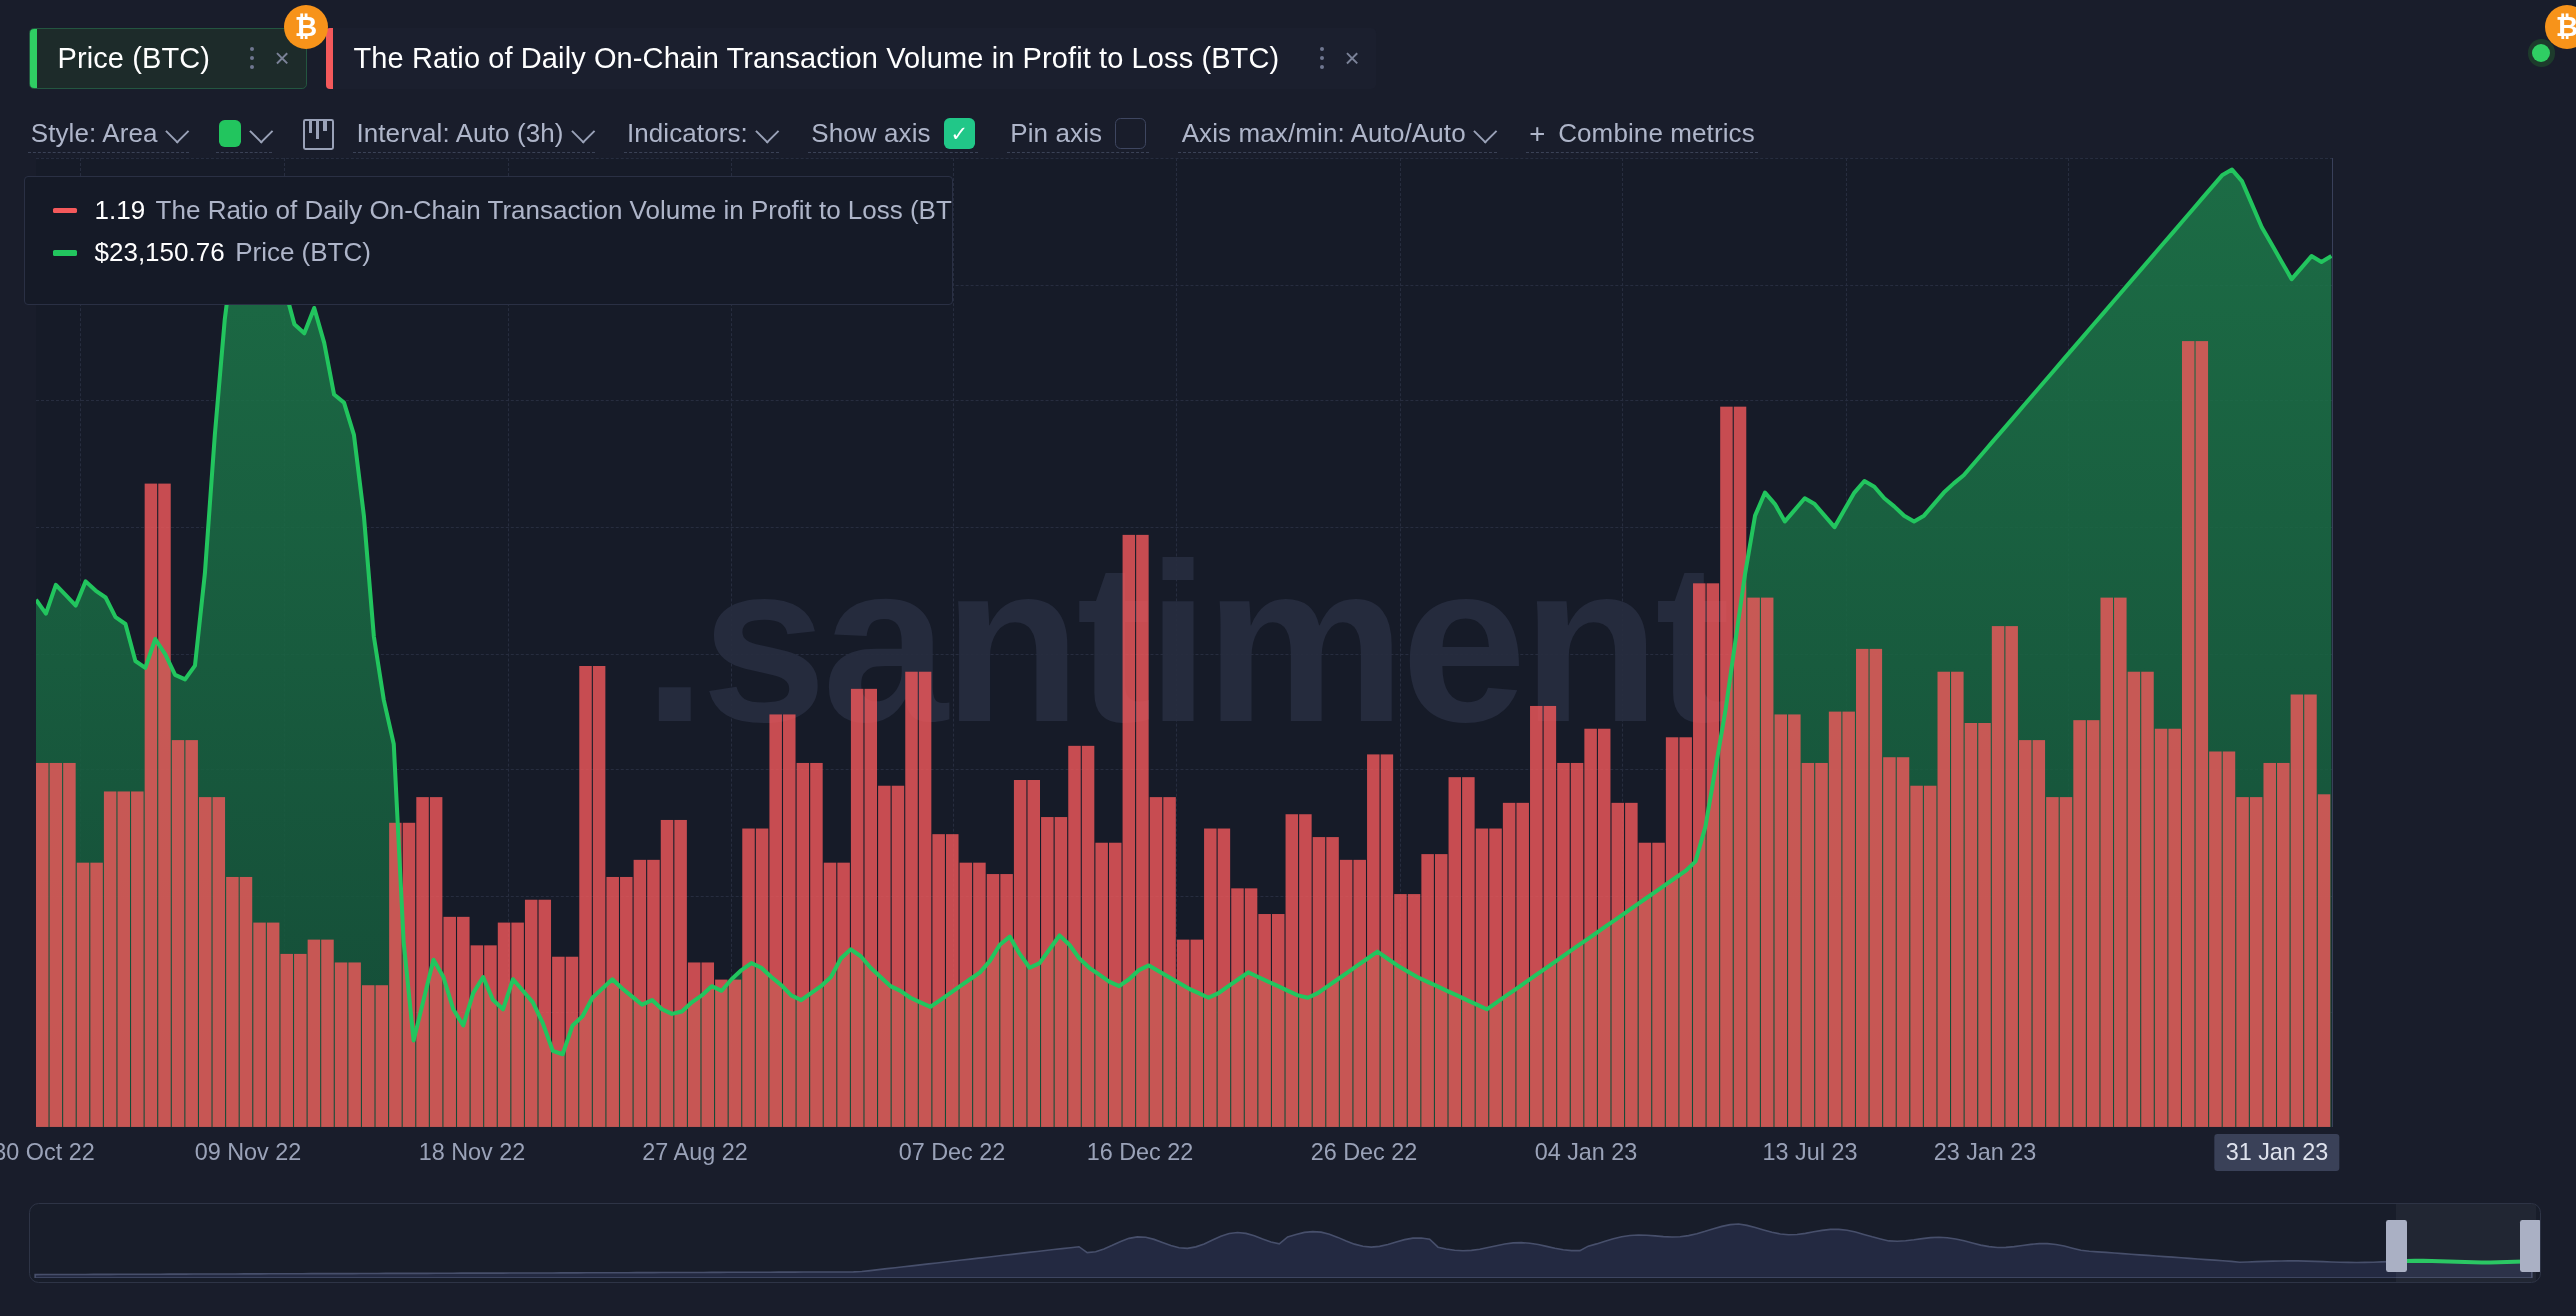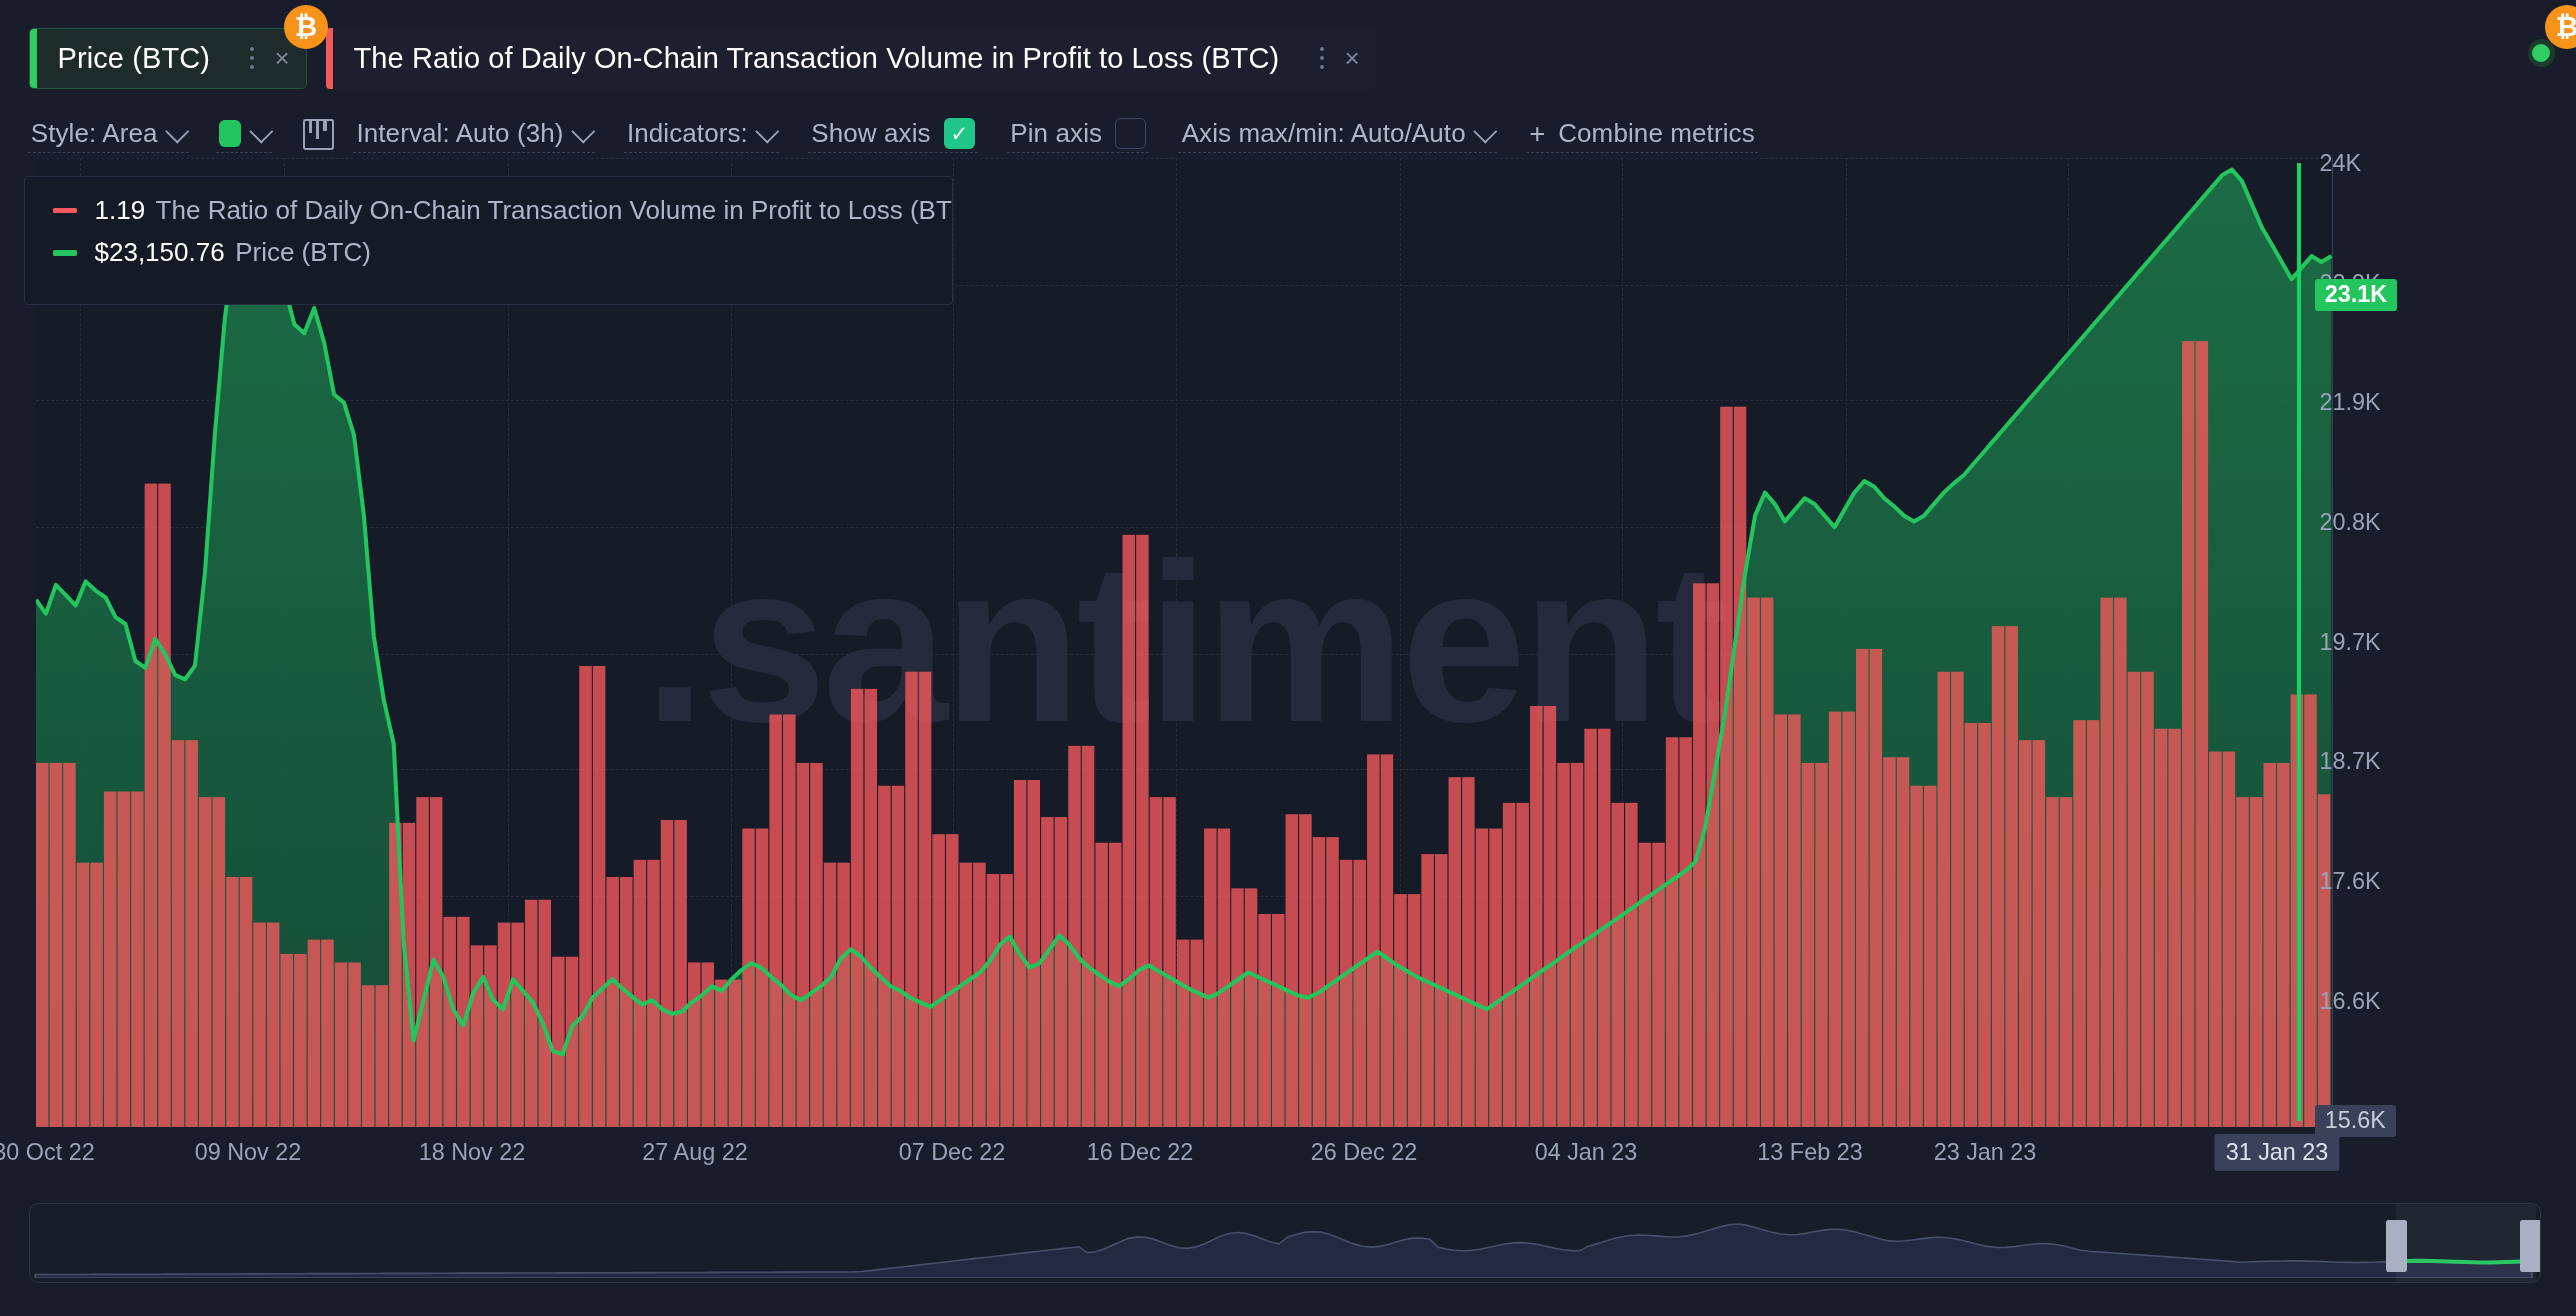--- a/index.html
+++ b/index.html
@@ -444,45 +444,32 @@
           <rect x="2775.71" y="749.2" width="15.48" height="450.8" fill="#f4595b" fill-opacity="0.80"></rect>
           <rect x="2792.53" y="664.4" width="15.48" height="535.6" fill="#f4595b" fill-opacity="0.80"></rect>
           <rect x="2809.36" y="664.4" width="15.48" height="535.6" fill="#f4595b" fill-opacity="0.80"></rect>
           <rect x="2826.18" y="788.0" width="15.48" height="412.0" fill="#f4595b" fill-opacity="0.80"></rect>
         </g>
         <path d="M0.0,547.1 L12.3,564.3 L24.6,528.6 L36.9,541.4 L49.2,554.3 L61.5,524.3 L73.8,535.7 L86.2,544.3 L98.5,568.6 L110.8,577.1 L123.1,622.9 L135.4,631.4 L147.7,595.7 L160.0,614.3 L172.3,640.0 L184.6,645.7 L196.9,628.6 L209.2,514.3 L221.5,342.9 L233.8,200.0 L246.1,102.9 L258.5,135.7 L270.8,117.1 L283.1,150.0 L295.4,121.4 L307.7,160.0 L320.0,205.7 L332.3,217.1 L344.6,185.7 L356.9,228.6 L369.2,292.9 L381.5,302.9 L393.8,342.9 L406.1,442.9 L418.5,592.9 L430.8,671.4 L443.1,725.7 L455.4,971.4 L467.7,1092.9 L480.0,1042.9 L492.3,992.9 L504.6,1014.3 L516.9,1054.3 L529.2,1074.3 L541.5,1034.3 L553.8,1014.3 L566.1,1042.9 L578.4,1054.3 L590.8,1017.1 L603.1,1031.4 L615.4,1045.7 L627.7,1071.4 L640.0,1105.7 L652.3,1110.0 L664.6,1074.3 L676.9,1062.9 L689.2,1040.0 L701.5,1028.6 L713.8,1017.1 L726.1,1028.6 L738.4,1038.6 L750.7,1048.6 L763.1,1042.9 L775.4,1054.3 L787.7,1060.0 L800.0,1057.1 L812.3,1045.7 L824.6,1037.1 L836.9,1025.7 L849.2,1031.4 L861.5,1017.1 L873.8,1005.7 L886.1,997.1 L898.4,1002.9 L910.7,1014.3 L923.1,1024.3 L935.4,1037.1 L947.7,1042.9 L960.0,1034.3 L972.3,1025.7 L984.6,1014.3 L996.9,991.4 L1009.2,980.0 L1021.5,988.6 L1033.8,1002.9 L1046.1,1014.3 L1058.4,1025.7 L1070.7,1031.4 L1083.0,1040.0 L1095.4,1045.7 L1107.7,1051.4 L1120.0,1042.9 L1132.3,1034.3 L1144.6,1025.7 L1156.9,1017.1 L1169.2,1008.6 L1181.5,994.3 L1193.8,974.3 L1206.1,964.3 L1218.4,985.7 L1230.7,1002.9 L1243.0,997.1 L1255.4,980.0 L1267.7,962.9 L1280.0,974.3 L1292.3,991.4 L1304.6,1002.9 L1316.9,1011.4 L1329.2,1020.0 L1341.5,1025.7 L1353.8,1017.1 L1366.1,1005.7 L1378.4,1000.0 L1390.7,1007.1 L1403.0,1014.3 L1415.3,1021.4 L1427.7,1028.6 L1440.0,1034.3 L1452.3,1040.0 L1464.6,1034.3 L1476.9,1025.7 L1489.2,1017.1 L1501.5,1008.6 L1513.8,1014.3 L1526.1,1020.0 L1538.4,1025.7 L1550.7,1031.4 L1563.0,1037.1 L1575.3,1040.0 L1587.6,1034.3 L1600.0,1025.7 L1612.3,1017.1 L1624.6,1008.6 L1636.9,1000.0 L1649.2,991.4 L1661.5,982.9 L1673.8,991.4 L1686.1,1000.0 L1698.4,1007.1 L1710.7,1014.3 L1723.0,1020.0 L1735.3,1025.7 L1747.6,1031.4 L1760.0,1037.1 L1772.3,1042.9 L1784.6,1048.6 L1796.9,1054.3 L1809.2,1045.7 L1821.5,1037.1 L1833.8,1028.6 L1846.1,1020.0 L1858.4,1011.4 L1870.7,1002.9 L1883.0,994.3 L1895.3,985.7 L1907.6,977.1 L1919.9,968.6 L1932.3,960.0 L1944.6,951.4 L1956.9,942.9 L1969.2,934.3 L1981.5,925.7 L1993.8,917.1 L2006.1,908.6 L2018.4,900.0 L2030.7,891.4 L2043.0,882.9 L2055.3,871.4 L2067.6,828.6 L2079.9,757.1 L2092.3,685.7 L2104.6,600.0 L2116.9,514.3 L2129.2,442.9 L2141.5,414.3 L2153.8,428.6 L2166.1,450.0 L2178.4,435.7 L2190.7,421.4 L2203.0,428.6 L2215.3,442.9 L2227.6,457.1 L2239.9,435.7 L2252.2,414.3 L2264.6,400.0 L2276.9,407.1 L2289.2,421.4 L2301.5,431.4 L2313.8,442.9 L2326.1,450.0 L2338.4,442.9 L2350.7,428.6 L2363.0,414.3 L2375.3,402.9 L2387.6,392.9 L2399.9,378.6 L2412.2,364.3 L2424.5,350.0 L2436.9,335.7 L2449.2,321.4 L2461.5,307.1 L2473.8,292.9 L2486.1,278.6 L2498.4,264.3 L2510.7,250.0 L2523.0,235.7 L2535.3,221.4 L2547.6,207.1 L2559.9,192.9 L2572.2,178.6 L2584.5,164.3 L2596.9,150.0 L2609.2,135.7 L2621.5,121.4 L2633.8,107.1 L2646.1,92.9 L2658.4,78.6 L2670.7,64.3 L2683.0,50.0 L2695.3,35.7 L2707.6,21.4 L2719.9,14.3 L2732.2,28.6 L2744.5,57.1 L2756.8,85.7 L2769.2,107.1 L2781.5,128.6 L2793.8,150.0 L2806.1,135.7 L2818.4,121.4 L2830.7,128.6 L2843.0,121.4" fill="none" stroke="#22c55e" stroke-width="5" stroke-linejoin="round"></path>
       </svg>
     <div id="crosshair-v" style="left:2296px"></div>
   </div>
 
-  <div id="axis-price">
-    <div class="axis-line" style="background:#0fd862"></div>
-  <div class="axis-label" style="top: 4.8px;">24K</div>
-      <div class="axis-label" style="top: 125px;">22.9K</div>
-      <div class="axis-label" style="top: 244px;">21.9K</div>
-      <div class="axis-label" style="top: 364px;">20.8K</div>
-      <div class="axis-label" style="top: 484px;">19.7K</div>
-      <div class="axis-label" style="top: 603px;">18.7K</div>
-      <div class="axis-label" style="top: 723px;">17.6K</div>
-      <div class="axis-label" style="top: 843px;">16.6K</div>
-      <div class="axis-pill muted" style="top: 963px;">15.6K</div>
-      <div class="axis-pill" style="top: 137px; background: rgb(34, 197, 94);">23.1K</div>
-    </div>
 </div>
 
 <div id="x-axis">
     <div class="x-label" style="left: 44px;">30 Oct 22</div>
     <div class="x-label" style="left: 248px;">09 Nov 22</div>
     <div class="x-label" style="left: 472px;">18 Nov 22</div>
     <div class="x-label" style="left: 695px;">27 Aug 22</div>
     <div class="x-label" style="left: 952px;">07 Dec 22</div>
     <div class="x-label" style="left: 1140px;">16 Dec 22</div>
     <div class="x-label" style="left: 1364px;">26 Dec 22</div>
     <div class="x-label" style="left: 1586px;">04 Jan 23</div>
-    <div class="x-label" style="left: 1810px;">13 Feb 23</div>
+    <div class="x-label" style="left: 1810px;">13 Jul 23</div>
     <div class="x-label" style="left: 1985px;">23 Jan 23</div>
     <div class="x-label" style="left: 2310px;">n 23</div>
     <div class="x-pill" style="left: 2277px;">31 Jan 23</div>
   </div>
 
 <div id="navigator">
   <svg id="nav-svg" width="2507" height="74" viewBox="0 0 3104 92">
       <path d="M0,92 L0.0,87.8 L10.4,87.7 L20.8,87.7 L31.1,87.7 L41.5,87.6 L51.9,87.6 L62.3,87.6 L72.7,87.5 L83.1,87.5 L93.4,87.5 L103.8,87.4 L114.2,87.4 L124.6,87.4 L135.0,87.3 L145.3,87.3 L155.7,87.3 L166.1,87.2 L176.5,87.2 L186.9,87.2 L197.2,87.1 L207.6,87.1 L218.0,87.1 L228.4,87.0 L238.8,87.0 L249.2,87.0 L259.5,86.9 L269.9,86.9 L280.3,86.9 L290.7,86.8 L301.1,86.8 L311.4,86.7 L321.8,86.7 L332.2,86.7 L342.6,86.6 L353.0,86.6 L363.3,86.6 L373.7,86.5 L384.1,86.5 L394.5,86.5 L404.9,86.4 L415.3,86.4 L425.6,86.4 L436.0,86.3 L446.4,86.3 L456.8,86.3 L467.2,86.2 L477.5,86.2 L487.9,86.2 L498.3,86.1 L508.7,86.1 L519.1,86.1 L529.4,86.0 L539.8,86.0 L550.2,86.0 L560.6,85.9 L571.0,85.9 L581.4,85.9 L591.7,85.8 L602.1,85.8 L612.5,85.8 L622.9,85.7 L633.3,85.7 L643.6,85.7 L654.0,85.6 L664.4,85.6 L674.8,85.6 L685.2,85.5 L695.5,85.5 L705.9,85.5 L716.3,85.4 L726.7,85.4 L737.1,85.4 L747.5,85.3 L757.8,85.3 L768.2,85.3 L778.6,85.2 L789.0,85.2 L799.4,85.2 L809.7,85.1 L820.1,85.1 L830.5,85.1 L840.9,85.0 L851.3,85.0 L861.6,84.9 L872.0,84.9 L882.4,84.9 L892.8,84.8 L903.2,84.8 L913.6,84.8 L923.9,84.7 L934.3,84.7 L944.7,84.7 L955.1,84.6 L965.5,84.6 L975.8,84.6 L986.2,84.5 L996.6,84.5 L1007.0,84.5 L1017.4,84.4 L1027.7,84.0 L1038.1,82.8 L1048.5,81.6 L1058.9,80.4 L1069.3,79.2 L1079.7,78.0 L1090.0,76.9 L1100.4,75.7 L1110.8,74.5 L1121.2,73.3 L1131.6,72.1 L1141.9,70.9 L1152.3,69.7 L1162.7,68.5 L1173.1,67.3 L1183.5,66.2 L1193.8,65.0 L1204.2,63.8 L1214.6,62.6 L1225.0,61.4 L1235.4,60.2 L1245.8,59.0 L1256.1,57.8 L1266.5,56.6 L1276.9,55.5 L1287.3,54.3 L1297.7,53.1 L1308.0,60.4 L1318.4,59.3 L1328.8,56.0 L1339.2,51.4 L1349.6,46.5 L1359.9,42.7 L1370.3,40.9 L1380.7,41.4 L1391.1,44.0 L1401.5,47.8 L1411.9,51.7 L1422.2,54.4 L1432.6,55.1 L1443.0,53.3 L1453.4,49.6 L1463.8,44.8 L1474.1,40.1 L1484.5,36.7 L1494.9,35.4 L1505.3,36.5 L1515.7,39.6 L1526.0,43.6 L1536.4,47.2 L1546.8,49.5 L1557.2,41.0 L1567.6,37.8 L1578.0,35.3 L1588.3,34.3 L1598.7,35.0 L1609.1,37.6 L1619.5,41.5 L1629.9,45.9 L1640.2,49.9 L1650.6,52.6 L1661.0,53.6 L1671.4,52.7 L1681.8,50.3 L1692.1,47.2 L1702.5,44.3 L1712.9,42.4 L1723.3,42.2 L1733.7,43.8 L1744.1,53.7 L1754.4,55.9 L1764.8,57.5 L1775.2,58.1 L1785.6,57.7 L1796.0,56.3 L1806.3,54.1 L1816.7,51.8 L1827.1,49.7 L1837.5,48.3 L1847.9,48.0 L1858.2,48.8 L1868.6,50.4 L1879.0,52.7 L1889.4,55.0 L1899.8,56.9 L1910.2,58.0 L1920.5,58.0 L1930.9,52.4 L1941.3,49.6 L1951.7,46.4 L1962.1,43.3 L1972.4,40.7 L1982.8,39.1 L1993.2,38.5 L2003.6,38.8 L2014.0,39.6 L2024.3,40.6 L2034.7,41.1 L2045.1,40.7 L2055.5,39.3 L2065.9,37.0 L2076.3,34.0 L2086.6,30.7 L2097.0,27.8 L2107.4,25.6 L2117.8,24.8 L2128.2,26.6 L2138.5,29.2 L2148.9,32.3 L2159.3,35.2 L2169.7,37.3 L2180.1,38.2 L2190.4,37.9 L2200.8,36.5 L2211.2,34.6 L2221.6,32.8 L2232.0,31.6 L2242.4,31.5 L2252.7,32.6 L2263.1,34.8 L2273.5,37.8 L2283.9,40.8 L2294.3,43.4 L2304.6,45.9 L2315.0,46.3 L2325.4,45.7 L2335.8,44.5 L2346.2,43.0 L2356.5,41.8 L2366.9,41.4 L2377.3,41.9 L2387.7,43.5 L2398.1,45.8 L2408.5,48.5 L2418.8,51.1 L2429.2,53.0 L2439.6,54.0 L2450.0,53.9 L2460.4,53.0 L2470.7,51.6 L2481.1,50.2 L2491.5,49.3 L2501.9,49.3 L2512.3,50.3 L2522.6,52.3 L2533.0,54.9 L2543.4,57.6 L2553.8,58.7 L2564.2,59.5 L2574.6,60.2 L2584.9,61.0 L2595.3,61.7 L2605.7,62.4 L2616.1,63.2 L2626.5,63.9 L2636.8,64.6 L2647.2,65.4 L2657.6,66.1 L2668.0,66.8 L2678.4,67.6 L2688.7,68.3 L2699.1,69.1 L2709.5,69.8 L2719.9,70.5 L2730.3,71.3 L2740.7,72.5 L2751.0,72.1 L2761.4,71.7 L2771.8,71.3 L2782.2,71.0 L2792.6,70.8 L2802.9,70.7 L2813.3,70.7 L2823.7,71.0 L2834.1,71.3 L2844.5,71.7 L2854.8,72.1 L2865.2,72.4 L2875.6,72.6 L2886.0,72.7 L2896.4,72.6 L2906.8,72.4 L2917.1,72.0 L2927.5,71.6 L2937.9,71.2 L2948.3,70.9 L2958.7,70.7 L2969.0,70.7 L2979.4,70.8 L2989.8,71.1 L3000.2,71.4 L3010.6,71.8 L3020.9,72.2 L3031.3,72.5 L3041.7,72.7 L3052.1,72.7 L3062.5,72.5 L3072.9,72.2 L3083.2,71.9 L3093.6,71.5 L3104.0,71.1 L3104,92 Z" fill="#232941" stroke="#474f6b" stroke-width="2"></path>
       <path d="M2937.9,71.2 L2948.3,70.9 L2958.7,70.7 L2969.0,70.7 L2979.4,70.8 L2989.8,71.1 L3000.2,71.4 L3010.6,71.8 L3020.9,72.2 L3031.3,72.5 L3041.7,72.7 L3052.1,72.7 L3062.5,72.5 L3072.9,72.2 L3083.2,71.9 L3093.6,71.5 L3104.0,71.1" fill="none" stroke="#22c55e" stroke-width="5"></path>
     </svg>

